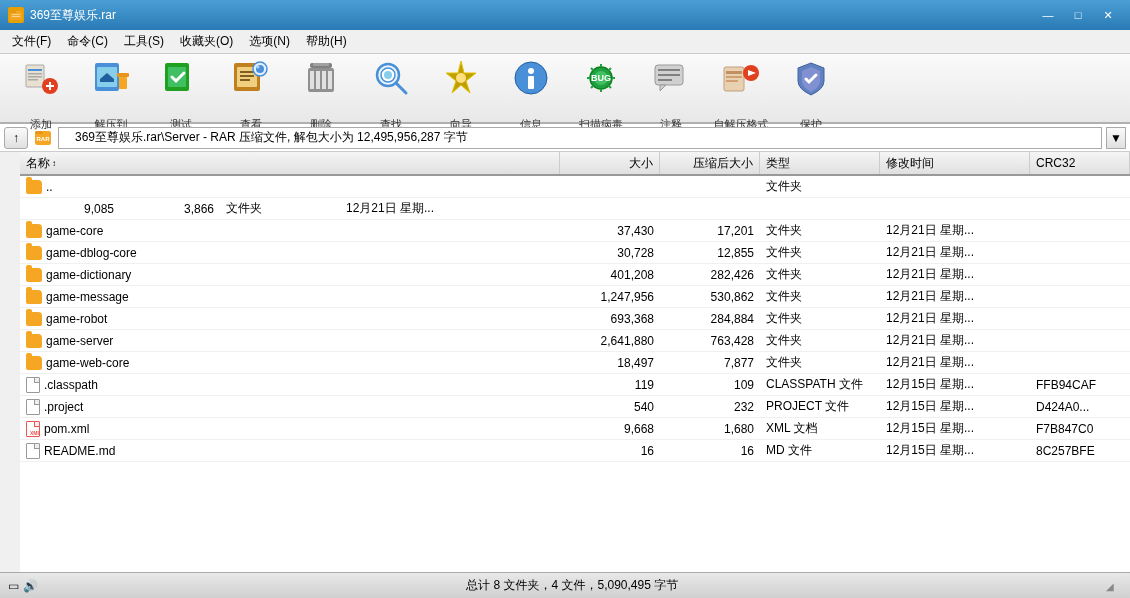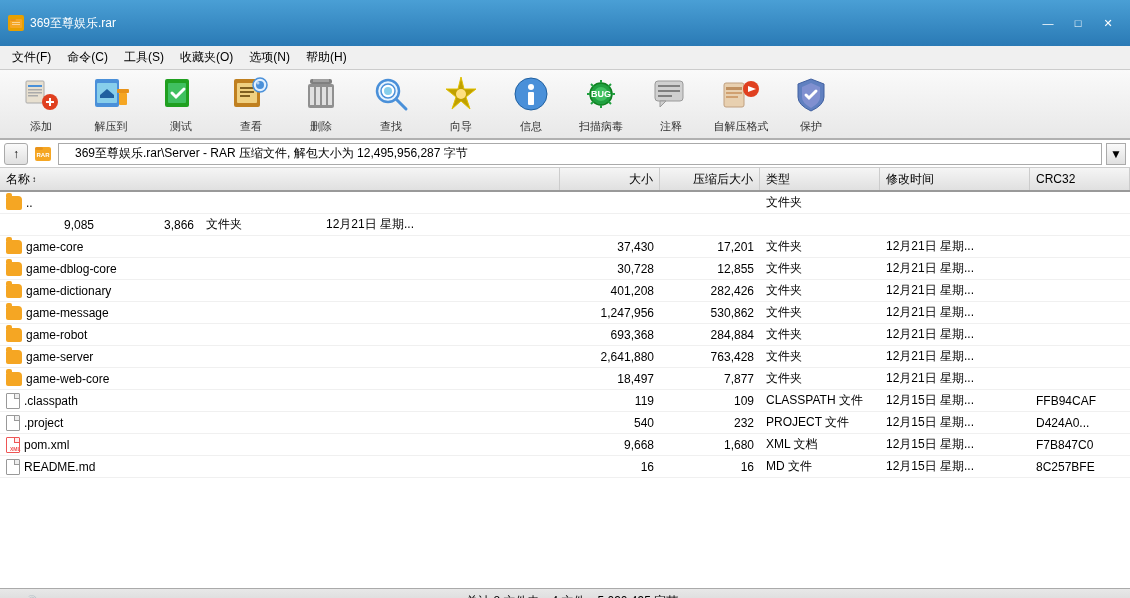--- a/index.html
+++ b/index.html
@@ -1,21 +1,21 @@
 <!DOCTYPE html>
 <html><head>
   <meta charset="utf-8">
   <style>
     * { box-sizing: border-box; margin: 0; padding: 0; }
     body { font-family: "Microsoft YaHei", SimSun, Arial, sans-serif; font-size: 12px; background: #f0f0f0; width: 1130px; height: 598px; overflow: hidden; }
 
     
     .title-bar {
       background: linear-gradient(to bottom, #4a9fd5, #2a7ab5);
-      height: 46px;
+      height: 30px;
       display: flex;
       align-items: center;
       justify-content: space-between;
       padding: 0 8px;
       color: white;
       user-select: none;
     }
     .title-bar-left { display: flex; align-items: center; gap: 6px; font-size: 12px; }
     .title-bar-icon { width: 16px; height: 16px; background: #e8a000; border-radius: 2px; display: flex; align-items: center; justify-content: center; font-size: 8px; color: white; }
     .title-bar-controls { display: flex; gap: 2px; }
@@ -45,21 +45,21 @@
     .tool-btn {
       display: flex;
       flex-direction: column;
       align-items: center;
       justify-content: flex-start;
       width: 66px;
       height: 60px;
       cursor: pointer;
       border-radius: 4px;
       border: 1px solid transparent;
-      gap: 6px;
+      gap: 20px;
     }
     .tool-icon { width: 40px; height: 40px; display: flex; align-items: center; justify-content: center; }
     .tool-label { font-size: 11px; color: #333; }
 
     
     .address-bar {
       background: white;
       height: 28px;
       display: flex;
       align-items: center;
@@ -157,21 +157,21 @@
       border-top: 1px solid #aaa;
       display: flex;
       align-items: center;
       padding: 0 8px;
       font-size: 12px;
     }
     .status-left { display: flex; align-items: center; gap: 4px; }
     .status-center { flex: 1; text-align: center; }
     .status-right { width: 16px; }
 
-    .main-content { display: flex; flex-direction: column; height: calc(598px - 30px - 24px - 70px - 28px - 26px); }
+    .main-content { display: flex; flex-direction: column; height: calc(598px - 30px - 24px - 70px - 28px - 26px); margin-left: 20px; }
 
     .col-sort-arrow { font-size: 8px; margin-left: 2px; }
 
     
     .resize-grip { font-size: 10px; color: #888; }
   </style>
 </head>
 <body>
 
 <div class="title-bar">

